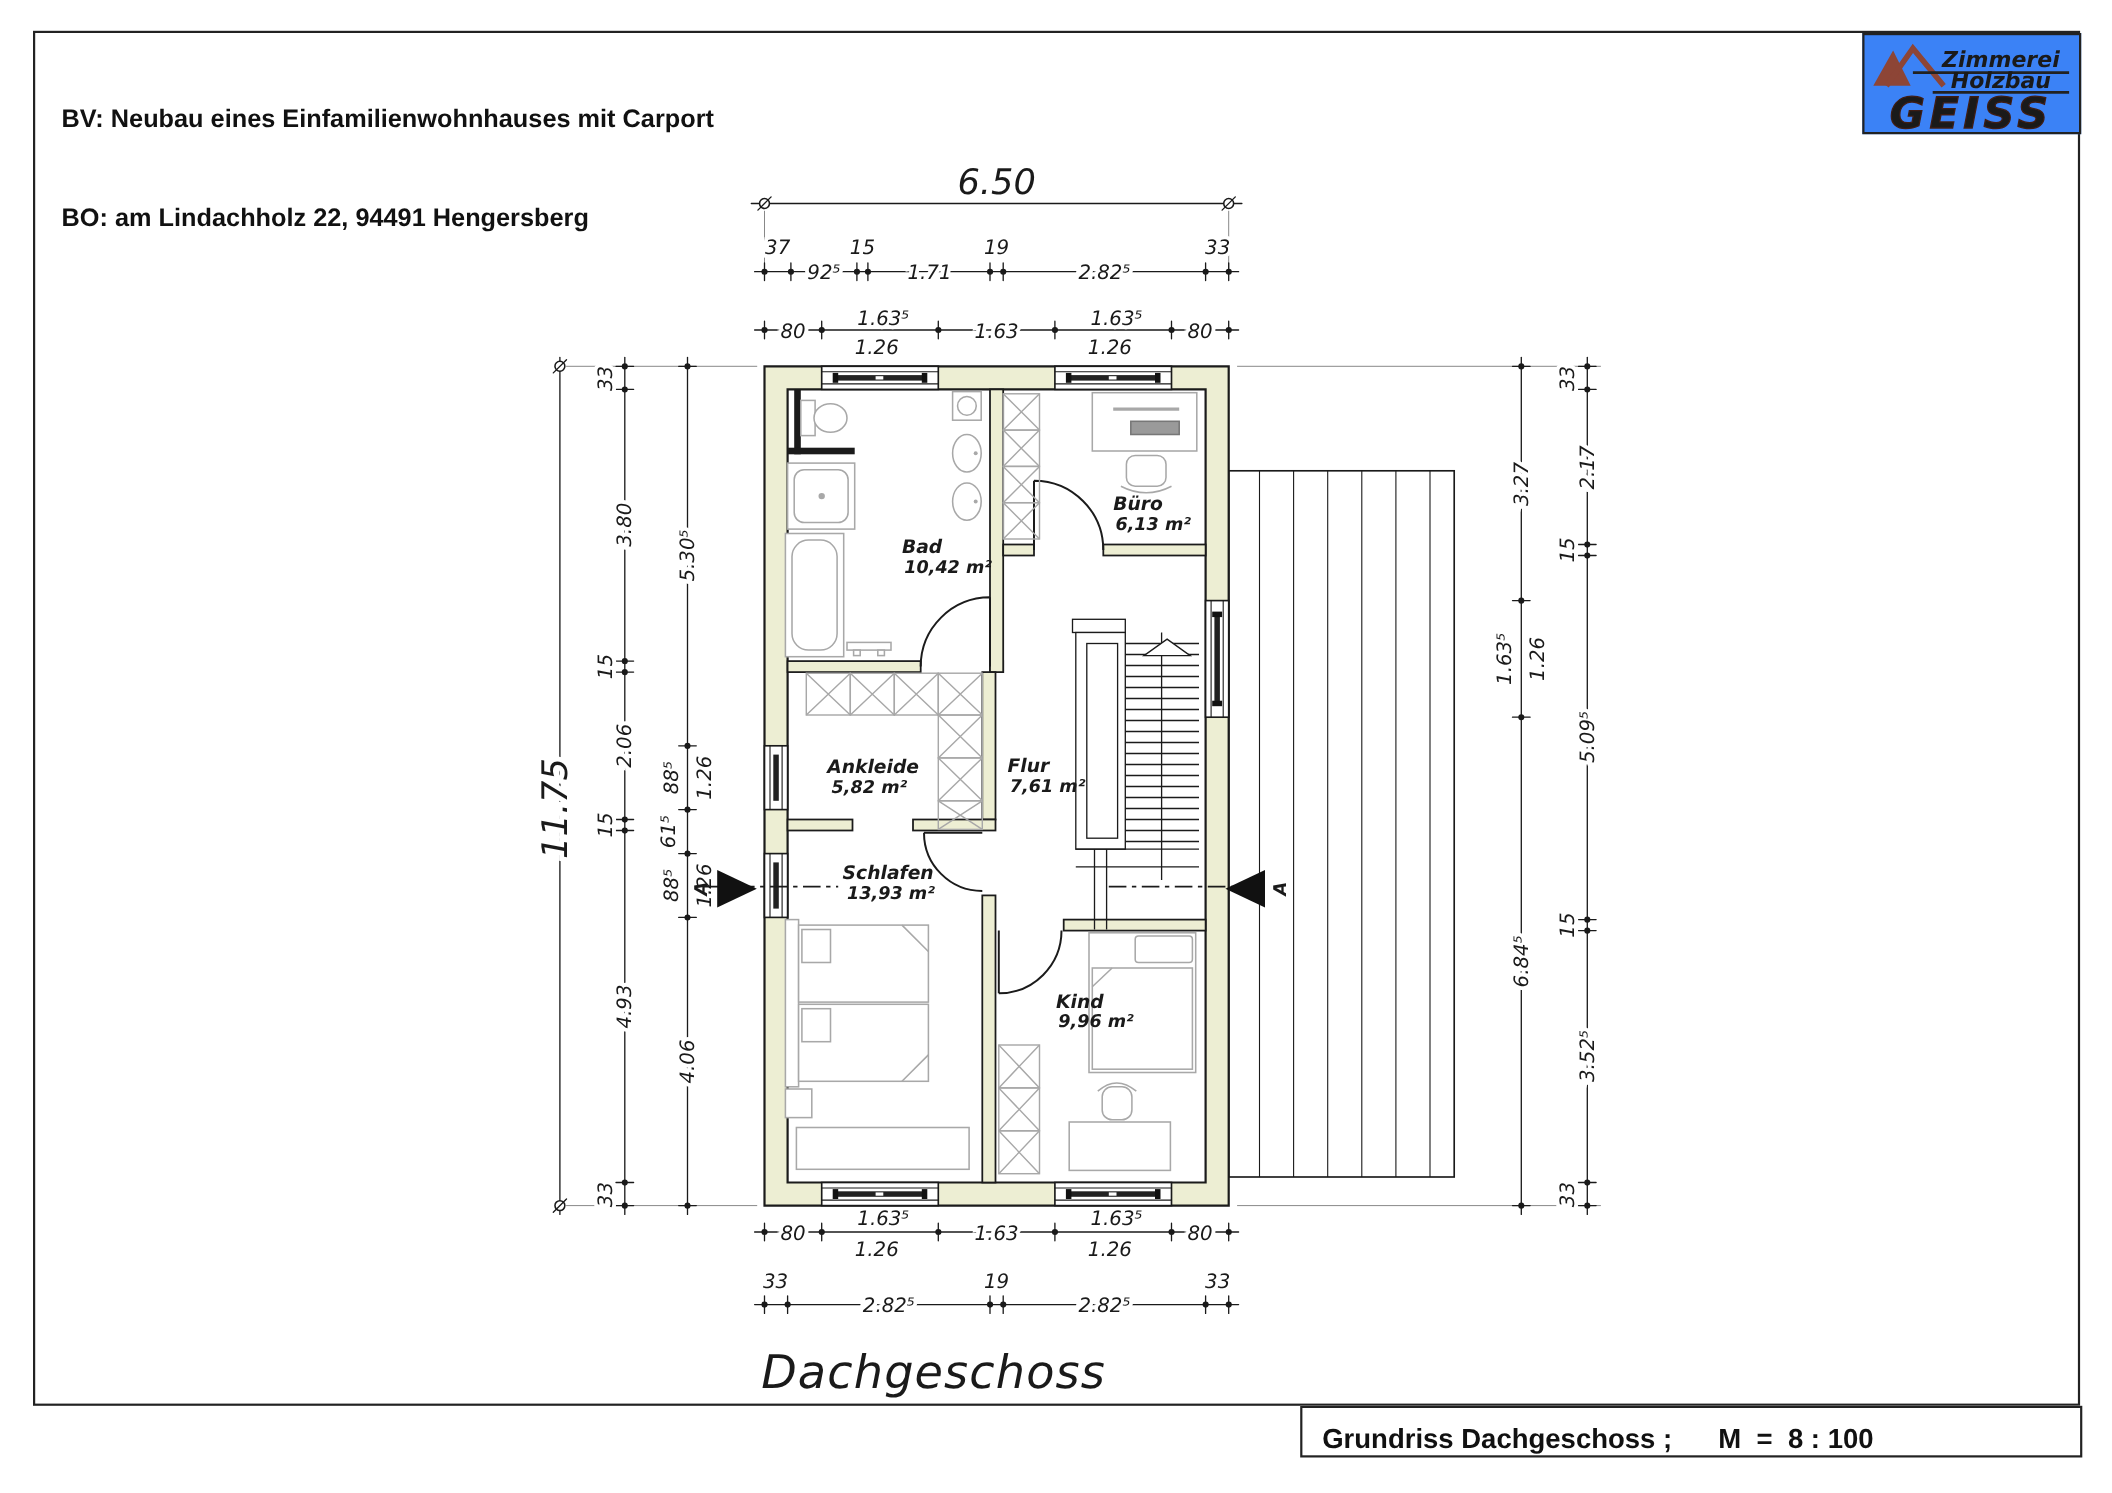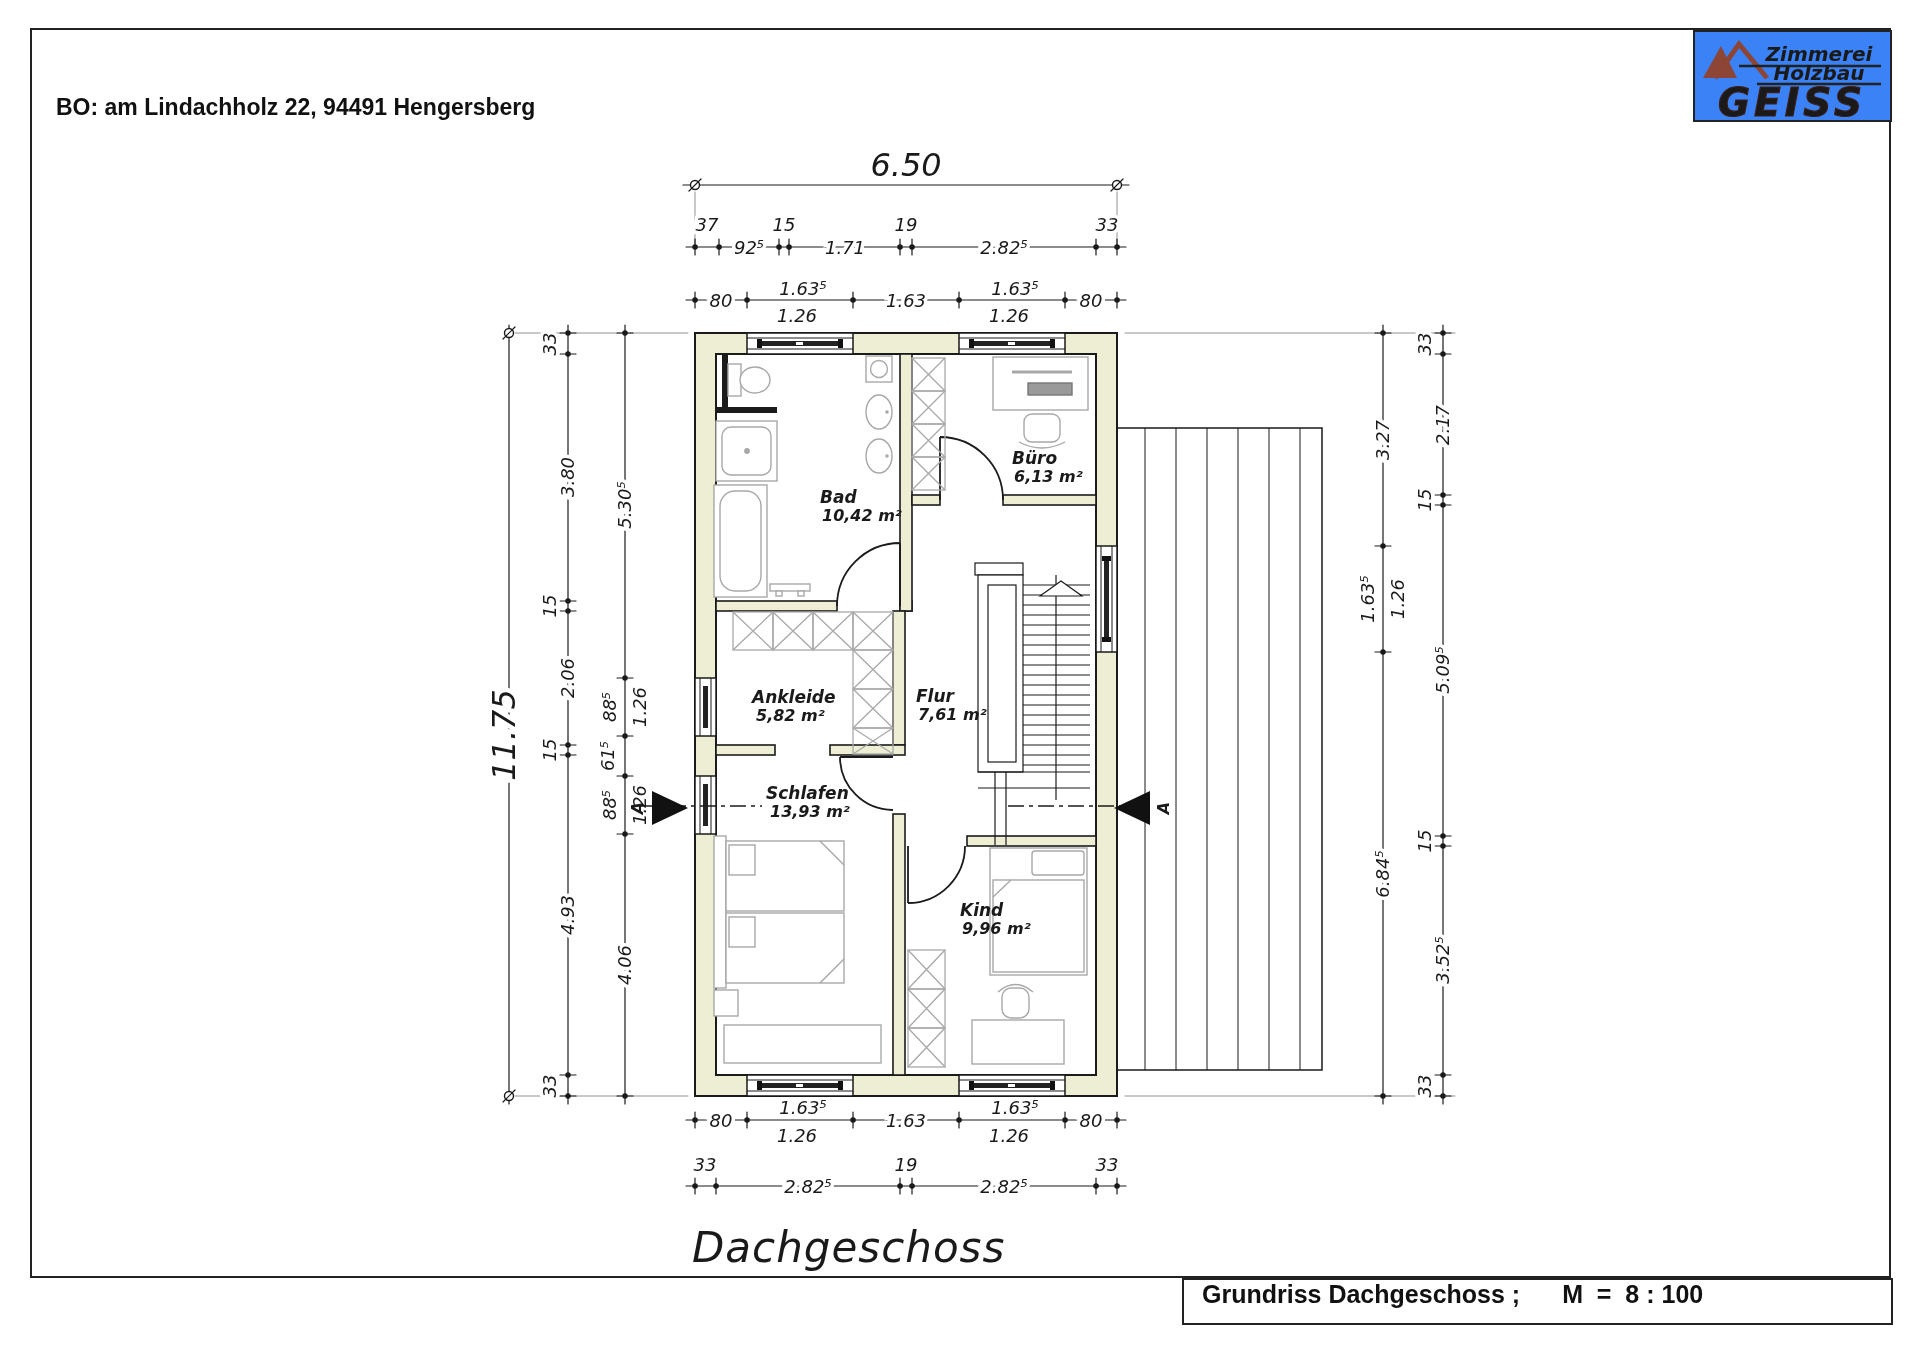--- a/index.html
+++ b/index.html
@@ -1,37 +1,38 @@
 <!DOCTYPE html>
 <html><head>
 <meta charset="utf-8">
 <style>
   html,body{margin:0;padding:0;background:#fff;}
   body{width:1920px;height:1357px;position:relative;font-family:"Liberation Sans",sans-serif;color:#111;overflow:hidden;}
   .frame{position:absolute;left:30px;top:28px;width:1861px;height:1250px;border:2px solid #222;box-sizing:border-box;}
   .hdr{position:absolute;left:56px;top:32px;font-weight:bold;font-size:23px;line-height:30px;white-space:pre;}
   .logo-box{position:absolute;left:1693px;top:30px;width:199px;height:92px;border:2px solid #222;box-sizing:border-box;background:#3b82f6;}
-  .titleblock{position:absolute;left:1182px;top:1278px;width:711px;height:47px;border:2px solid #222;box-sizing:border-box;display:flex;align-items:flex-start;padding-left:18px;gap:42px;font-weight:bold;font-size:25px;background:#fff;}
+  .titleblock{position:absolute;left:1182px;top:1278px;width:711px;height:47px;border:2px solid #222;box-sizing:border-box;display:flex;align-items:flex-end;padding-left:18px;gap:42px;font-weight:bold;font-size:25px;background:#fff;}
   .titleblock span{white-space:pre;}
   svg.plan{position:absolute;left:0;top:0;}
   
   text{fill:#1a1a1a;font-family:"DejaVu Sans",sans-serif;font-style:italic;}
   .d{font-size:18px;paint-order:stroke;stroke:#fff;stroke-width:7px;text-anchor:middle;}
   .dt{font-size:32px;paint-order:stroke;stroke:#fff;stroke-width:9px;text-anchor:middle;font-weight:500;}
   .rm{font-size:17px;font-weight:600;}
   .rma{font-size:16px;font-weight:600;}
   .ttl{font-size:42px;font-weight:500;letter-spacing:1px;}
   .sec{font-size:16px;font-weight:600;text-anchor:middle;}
 </style>
 </head>
 <body>
 
 <div class="frame"></div>
 
 <div class="hdr">
+  <div>BV: Neubau eines Einfamilienwohnhauses mit Carport</div>
   <div>BO: am Lindachholz 22, 94491 Hengersberg</div>
 </div>
 
 <div class="logo-box">
   <svg width="195" height="88" viewBox="0 0 195 88">
     <polygon points="8,46 26,14 42,46" fill="#8d4536"></polygon>
     <polyline points="20,46 44,12 72,46" fill="none" stroke="#8d4536" stroke-width="5"></polyline>
     <line x1="44" y1="34" x2="186" y2="34" stroke="#222" stroke-width="2.5"></line>
     <line x1="62" y1="52" x2="186" y2="52" stroke="#222" stroke-width="2.5"></line>
     <text x="124" y="29" text-anchor="middle" font-style="normal" font-weight="bold" font-size="20" font-family="Liberation Sans, sans-serif">Zimmerei</text>

